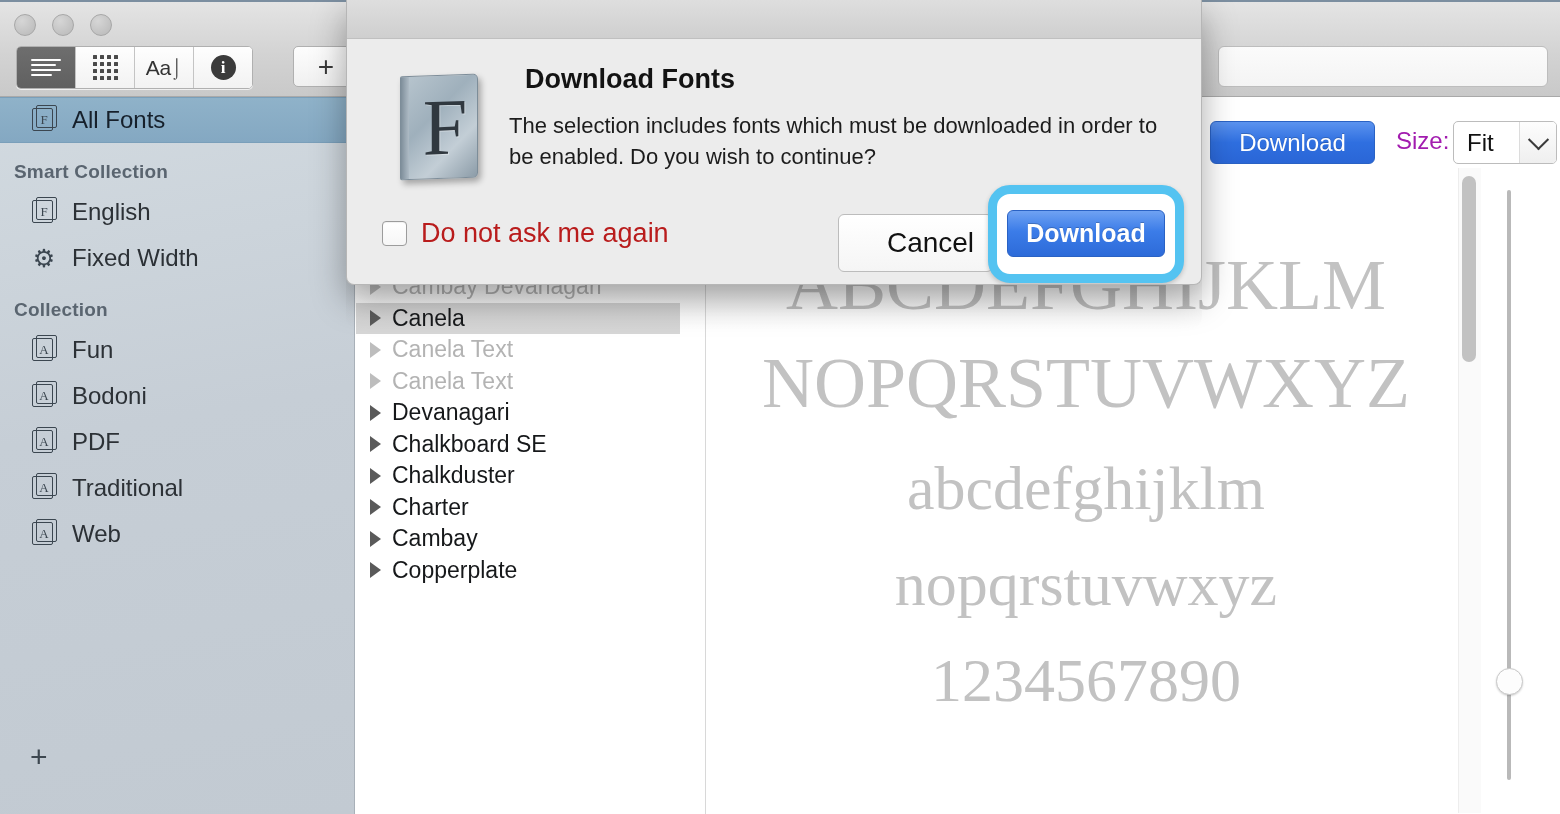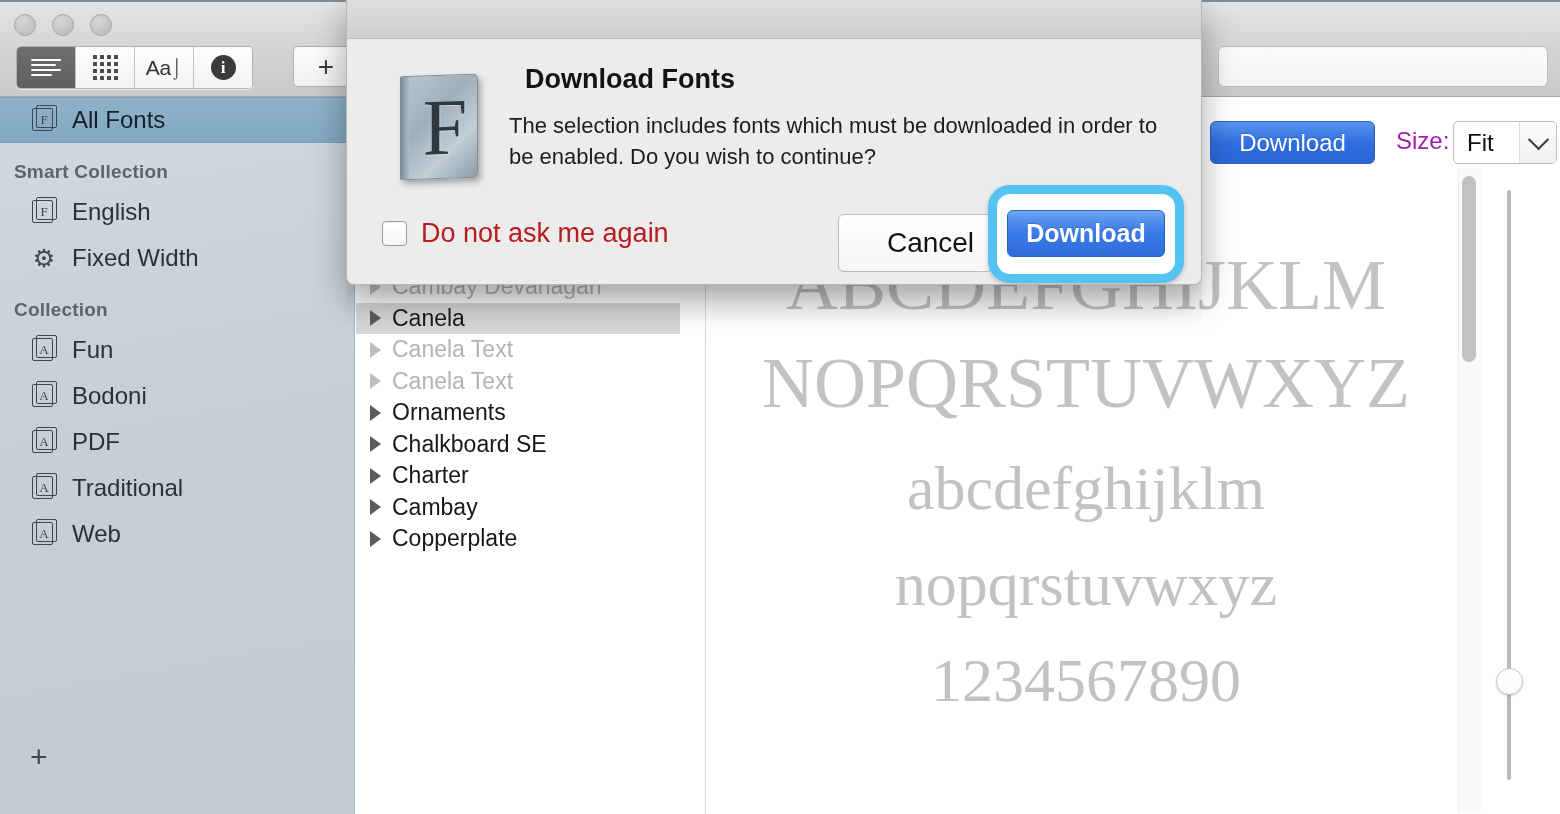--- a/index.html
+++ b/index.html
@@ -450,25 +450,29 @@
         <div class="fl-row dim">
           <span class="tri"></span>
           <span>Canela Text</span>
         </div>
         <div class="fl-row dim">
           <span class="tri"></span>
           <span>Canela Text</span>
         </div>
         <div class="fl-row">
           <span class="tri"></span>
-          <span>Ornaments</span>
+          <span>Devanagari</span>
         </div>
         <div class="fl-row">
           <span class="tri"></span>
           <span>Chalkboard SE</span>
+        </div>
+        <div class="fl-row">
+          <span class="tri"></span>
+          <span>Chalkduster</span>
         </div>
         <div class="fl-row">
           <span class="tri"></span>
           <span>Charter</span>
         </div>
         <div class="fl-row">
           <span class="tri"></span>
           <span>Cambay</span>
         </div>
         <div class="fl-row">

